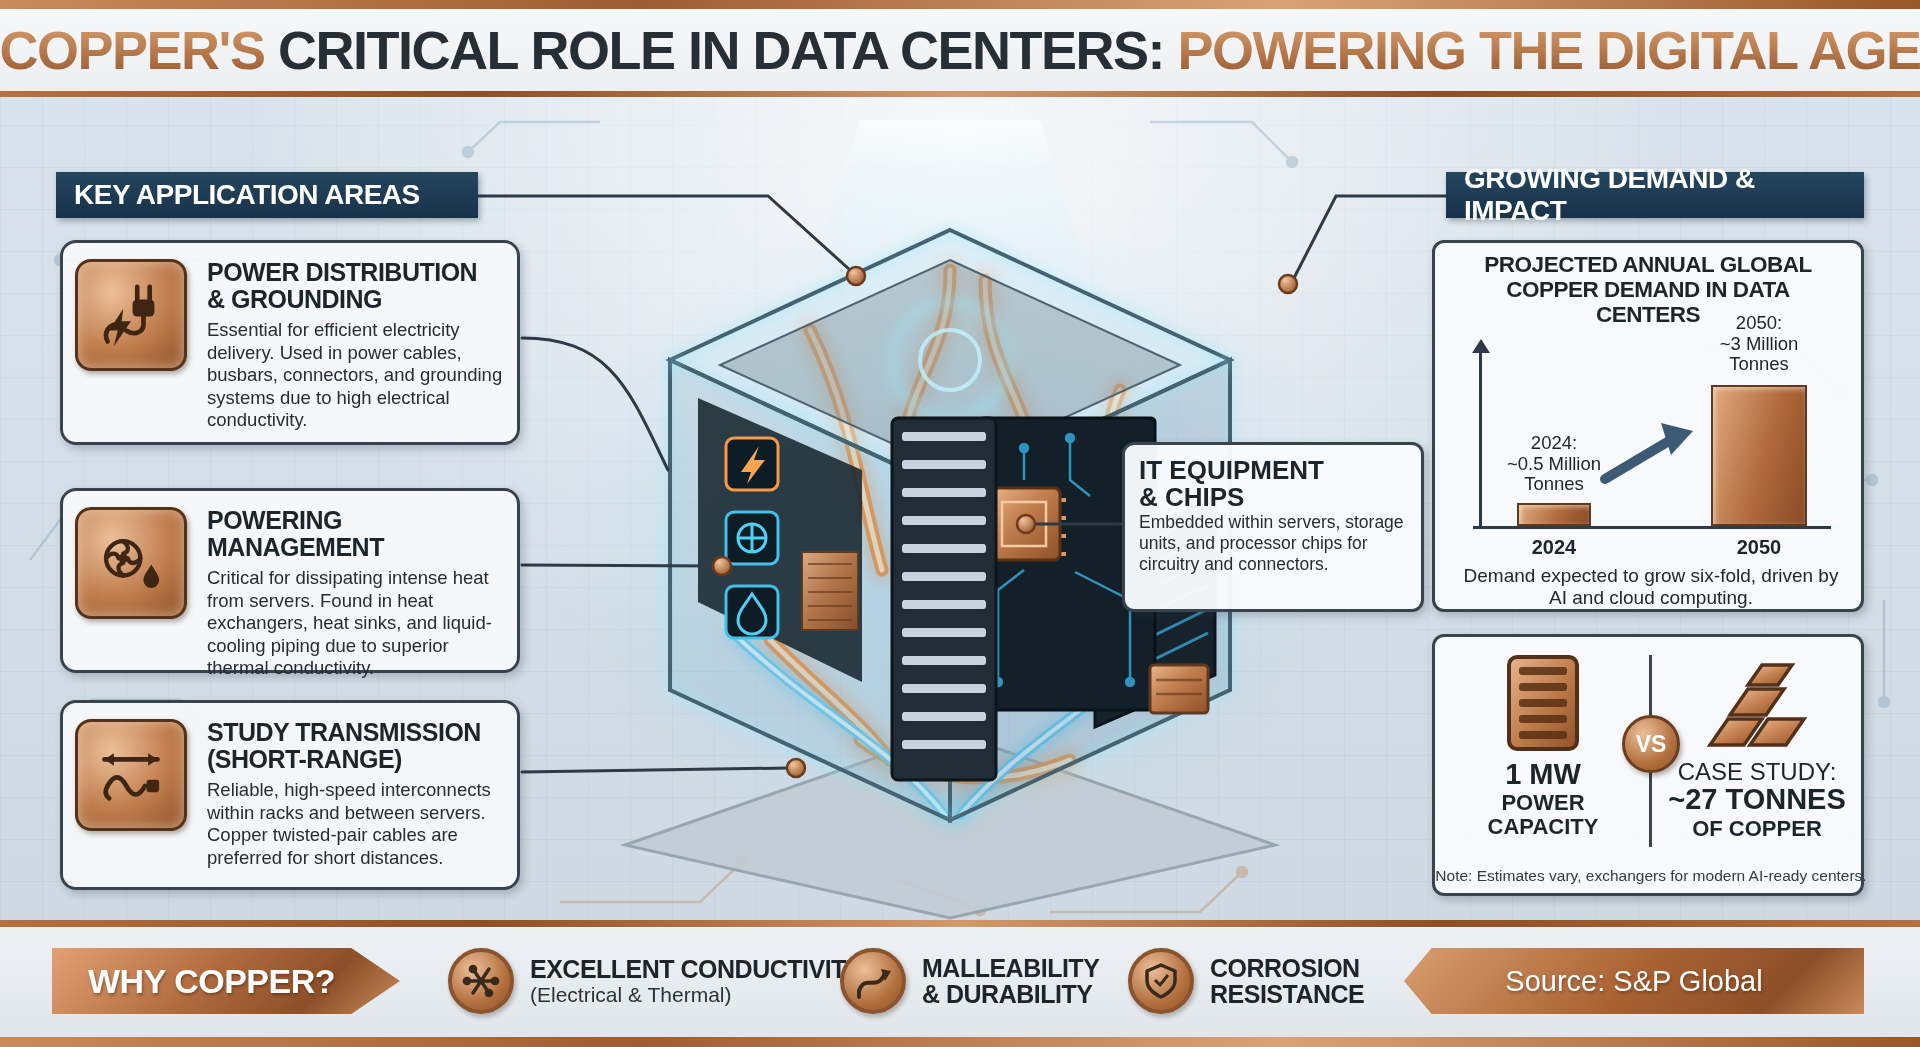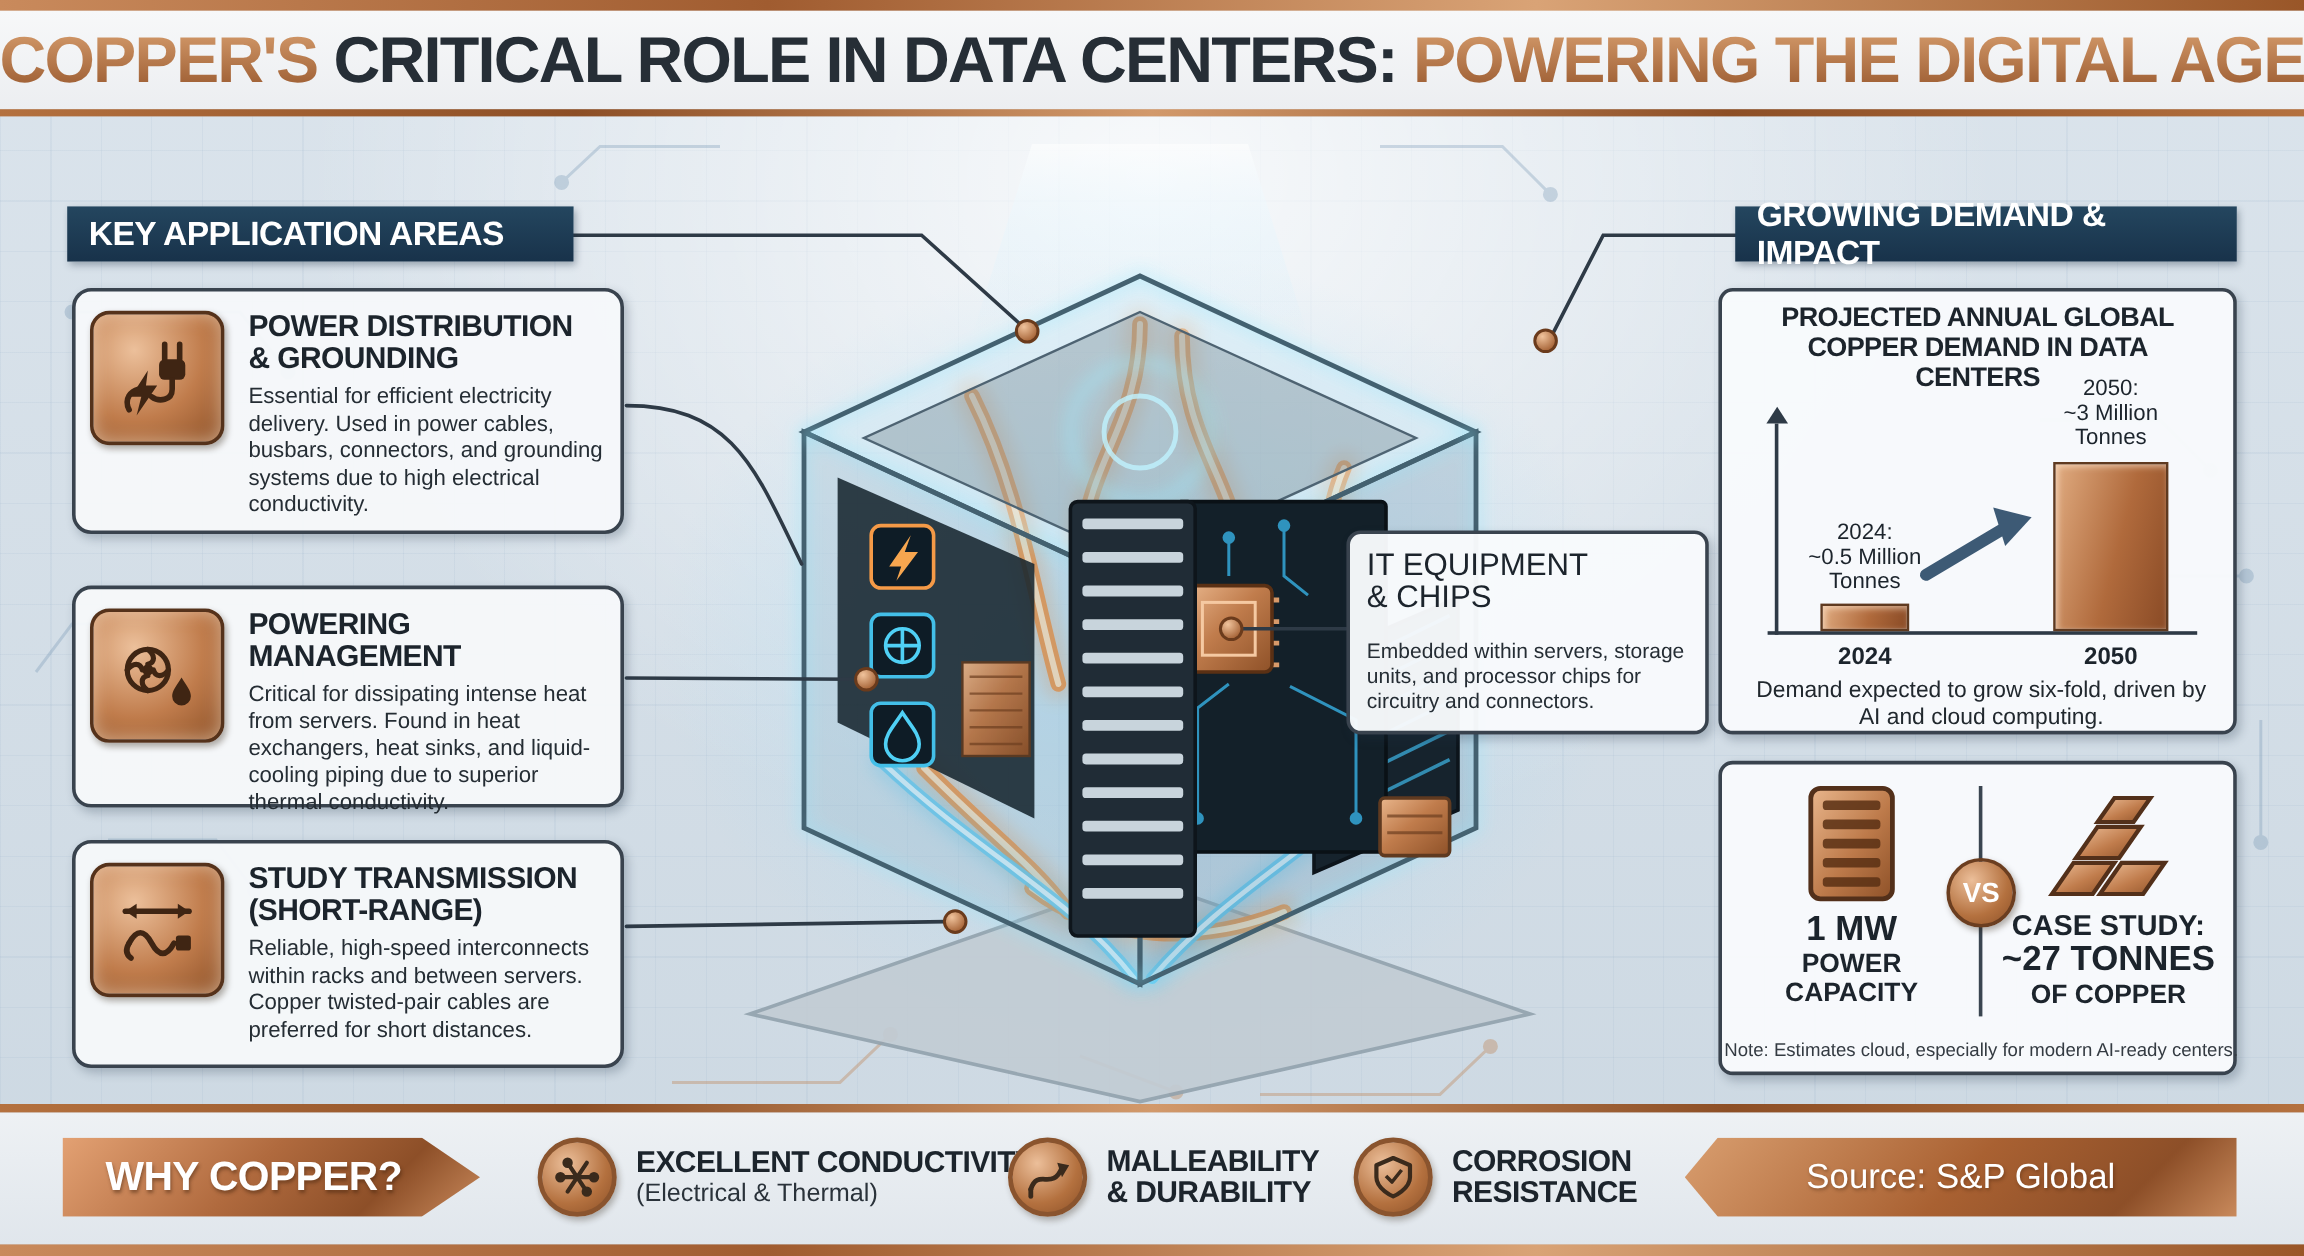--- a/index.html
+++ b/index.html
@@ -45,21 +45,21 @@
     background:radial-gradient(circle at 32% 28%, #ecc09b, #c07c4c 55%, #8d5128);
     border:3px solid #55321b;display:flex;align-items:center;justify-content:center;
     box-shadow:inset 0 0 14px rgba(255,236,215,.55),2px 3px 5px rgba(40,25,10,.35)}
   .card-title{font-size:25px;font-weight:800;letter-spacing:-0.5px;color:#1c242c;line-height:1.08;margin-bottom:6px}
   .card-body{font-size:18.5px;line-height:1.22;color:#252d34}
 
   
   .it-callout{position:absolute;left:1122px;top:442px;width:302px;height:170px;
     background:rgba(248,250,252,.97);border:3px solid #39434e;border-radius:12px;
     box-shadow:3px 4px 8px rgba(30,50,70,.25);z-index:22;padding:12px 14px}
-  .it-title{font-size:26px;font-weight:400;line-height:1.05;color:#1c242c;margin-bottom:20px}
+  .it-title{font-size:26px;font-weight:700;line-height:1.05;color:#1c242c;margin-bottom:0}
   .it-body{font-size:17.5px;line-height:1.2;color:#252d34}
 
   
   .chart-card{position:absolute;left:1432px;top:240px;width:432px;height:372px;
     background:rgba(248,250,252,.97);border:3px solid #39434e;border-radius:12px;
     box-shadow:3px 4px 8px rgba(30,50,70,.25);z-index:20}
   .chart-title{margin-top:10px;padding:0 18px;text-align:center;font-size:22.5px;font-weight:800;
     letter-spacing:-0.5px;line-height:1.1;color:#1c242c}
   .chart-area{position:absolute;left:20px;top:66px;width:390px;height:252px}
   .y-axis{position:absolute;left:24px;bottom:32px;width:3px;height:176px;background:#2e3a46}
@@ -87,21 +87,21 @@
   .case-divider{position:absolute;left:214px;top:18px;width:3px;height:192px;background:#3a4550}
   .vs-badge{position:absolute;left:187px;top:78px;width:58px;height:58px;border-radius:50%;
     background:radial-gradient(circle at 35% 30%, #ecbf9a, #b4713f 60%, #8d5128);
     border:3px solid #6b3e20;display:flex;align-items:center;justify-content:center;
     color:#fff;font-weight:800;font-size:23px;z-index:3;box-shadow:2px 3px 5px rgba(40,25,10,.35)}
   .case-col{position:absolute;top:14px;width:200px;text-align:center}
   .case-col.left{left:8px}.case-col.right{left:222px}
   .case-icon{height:108px;display:flex;align-items:center;justify-content:center}
   .case-value{font-size:29px;font-weight:800;color:#1c242c;line-height:1.05}
   .case-label{font-size:22px;font-weight:800;color:#1c242c;line-height:1.08;margin-top:2px}
-  .case-rtitle{font-size:24px;font-weight:700;color:#1c242c;line-height:1.05}
+  .case-rtitle{font-size:24px;font-weight:400;color:#1c242c;line-height:1.05}
   .case-note{position:absolute;left:0;bottom:8px;width:432px;text-align:center;font-size:15.5px;color:#343b42}
 
   
   .footer-rule{position:absolute;left:0;top:920px;width:1920px;height:7px;
     background:linear-gradient(90deg,#b4713f,#8d4f26,#d2996b,#8d4f26,#b4713f);z-index:40}
   .footer-band{position:absolute;left:0;top:927px;width:1920px;height:110px;
     background:linear-gradient(#eef1f4,#e0e6ec);z-index:39}
   .bottom-copper{position:absolute;left:0;top:1037px;width:1920px;height:10px;
     background:linear-gradient(90deg,#c98a5c,#a05c30,#d9a376,#995628);z-index:40}
   .why-banner{position:absolute;left:52px;top:948px;width:348px;height:66px;z-index:41;
@@ -474,21 +474,21 @@
           <polygon points="58,88 76,62 112,62 94,88" fill="url(#ing)" stroke="#53301a" stroke-width="3.5"></polygon>
           <polygon points="38,58 56,32 92,32 74,58" fill="url(#ing)" stroke="#53301a" stroke-width="3.5"></polygon>
           <polygon points="56,28 70,8 100,8 86,28" fill="url(#ing)" stroke="#53301a" stroke-width="3.5"></polygon>
         </svg>
       </div>
       <div class="case-rtitle">CASE STUDY:</div>
       <div class="case-value">~27 TONNES</div>
       <div class="case-label preline">OF COPPER</div>
     </div>
 
-    <div class="case-note">Note: Estimates cloud, especially for modern AI-ready centers.</div>
+    <div class="case-note">Note: Estimates vary, exchangers for modern AI-ready centers.</div>
   </div>
 
   <div class="footer-rule"></div>
   <div class="footer-band"></div>
 
   <div class="why-banner">
     <span>WHY COPPER?</span>
   </div>
 
   <div class="foot-item fi-1">

